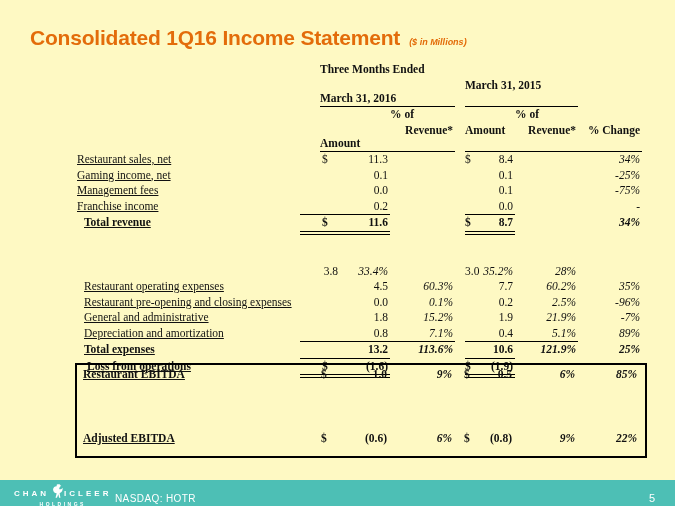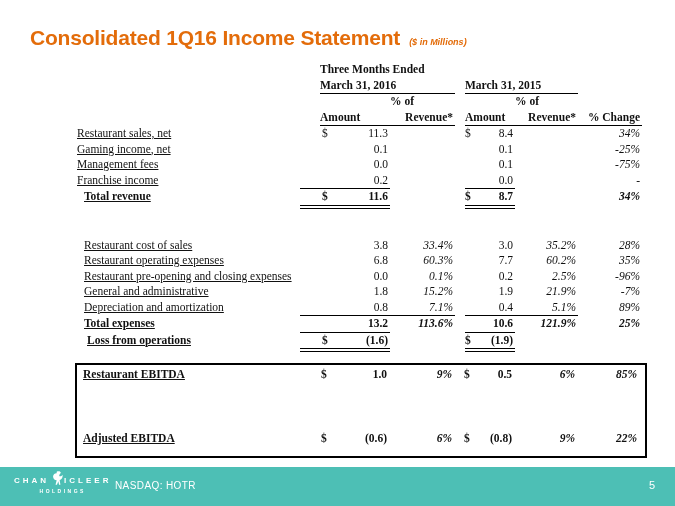--- a/index.html
+++ b/index.html
@@ -2,21 +2,21 @@
 <html style="--accent-orange: #E36C0A; --footer-teal: #4DBFB5;"><head>
 <meta charset="utf-8">
 <style>
   :root{
     --accent-orange:#E36C0A;
     --footer-teal:#4DBFB5;
     --ink:#111111;
   }
   html,body{margin:0;padding:0;background:#e9e9e9;}
   .slide{
-    position:relative;width:675px;height:506px;background:#ffffff;
+    position:relative;width:675px;height:506px;background:#fef9c3;
     font-family:"Liberation Serif", serif;color:var(--ink);overflow:hidden;
   }
   
   .title-block{position:absolute;left:30px;top:26px;white-space:nowrap;}
   .title{
     font-family:"Liberation Sans", sans-serif;font-weight:bold;
     font-size:21px;color:var(--accent-orange);letter-spacing:-0.2px;
   }
   .subtitle{
     font-family:"Liberation Sans", sans-serif;font-weight:bold;font-style:italic;
@@ -32,33 +32,33 @@
   .right{text-align:right;padding-right:2px;}
   .d{padding-left:22px;}
   .label{padding-left:2px;text-decoration:underline;}
   .ind{padding-left:9px;}
   .ind2{padding-left:12px;}
   .u{border-bottom:1.2px solid #000;}
   .uu{border-bottom:4px double #000;}
   .g1{grid-column:1}.g2-5{grid-column:2/5}.g5{grid-column:5}.g6-9{grid-column:6/9}
   .g9{grid-column:9}.g4{grid-column:4}.g8{grid-column:8}.g2-4{grid-column:2/4}
   .g6-8{grid-column:6/8}.g2-9{grid-column:2/9}
-  .ml20{margin-left:20px;}
+  .ml20{margin-left:20px;margin-top:13px;}
   .sp{height:29px;}
   
   .ebitda-box{
     position:absolute;left:75px;top:363px;width:568px;height:87px;
     border:2.5px solid #000;font-size:11.5px;
     display:flex;flex-direction:column;justify-content:space-around;padding:2px 0;gap:48px;
   }
   .ebitda-box .row{grid-template-columns:222px 40px 50px 65px 10px 15px 35px 63px 62px;}
   .ebitda-box .label{padding-left:6px;}
   
   .footer{
-    position:absolute;left:0;bottom:0;width:675px;height:39px;
+    position:absolute;left:0;bottom:0;width:675px;height:26px;
     background:var(--footer-teal);font-family:"Liberation Sans", sans-serif;color:#fff;
   }
   .logo{position:absolute;left:14px;top:8px;text-align:center;}
   .logo-main{display:flex;align-items:center;font-size:8px;font-weight:bold;letter-spacing:3px;line-height:10px;}
   .rooster{margin:-4px 1px 0 1px;display:block;}
   .logo-sub{font-size:5px;font-weight:bold;letter-spacing:2.5px;margin-top:1px;}
   .ticker{position:absolute;left:115px;top:13px;font-size:10px;letter-spacing:0.4px;}
   .page-num{position:absolute;right:20px;top:12px;font-size:11px;}
 </style>
 </head>
@@ -156,35 +156,34 @@
       <div class="c"></div>
       <div class="c b uu">$</div>
       <div class="c right b uu">8.7</div>
       <div class="c right b i"></div>
       <div class="c right b i">34%</div>
     </div>
 
     <div class="sp"></div>
 
     <div class="row">
-      <div class="c label ind">Restaurant cost of sales</div>
       <div class="c d"></div>
       <div class="c right">3.8</div>
       <div class="c right i">33.4%</div>
       <div class="c"></div>
       <div class="c"></div>
       <div class="c right">3.0</div>
       <div class="c right i">35.2%</div>
       <div class="c right i">28%</div>
     </div>
 
     <div class="row">
       <div class="c label ind">Restaurant operating expenses</div>
       <div class="c d"></div>
-      <div class="c right">6.8</div>
+      <div class="c right">4.5</div>
       <div class="c right i">60.3%</div>
       <div class="c"></div>
       <div class="c"></div>
       <div class="c right">7.7</div>
       <div class="c right i">60.2%</div>
       <div class="c right i">35%</div>
     </div>
 
     <div class="row">
       <div class="c label ind">Restaurant pre-opening and closing expenses</div>

